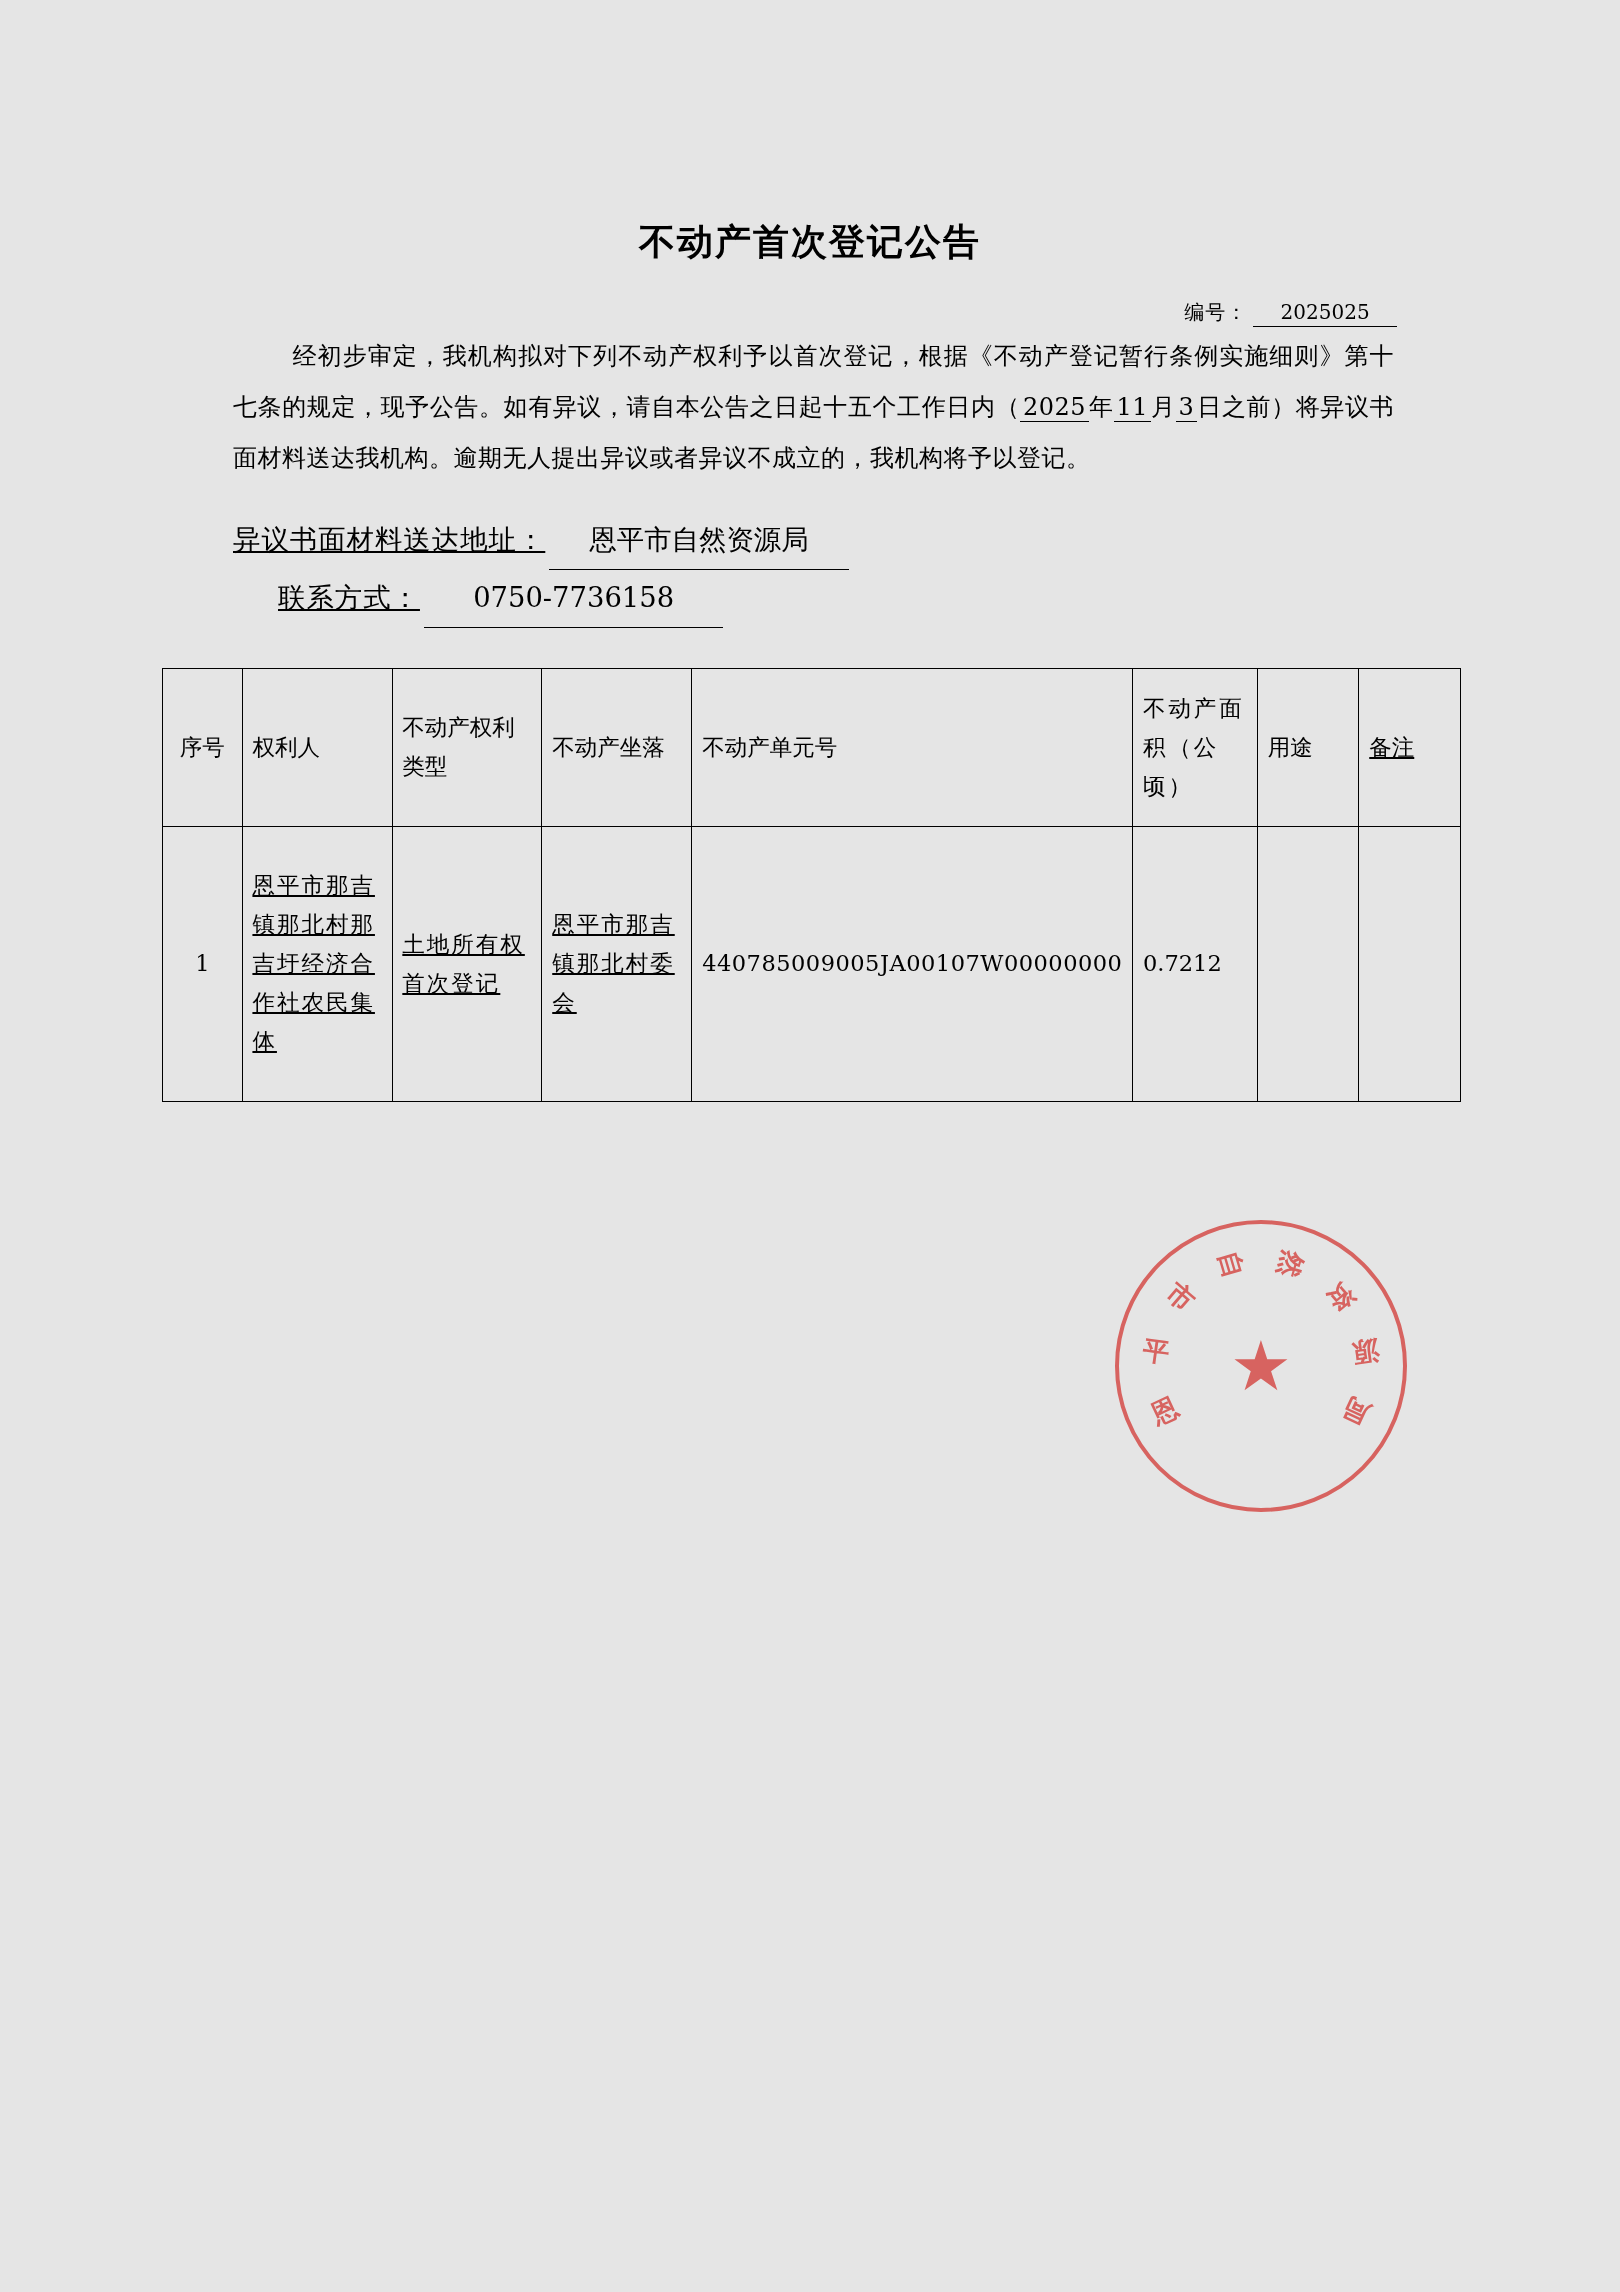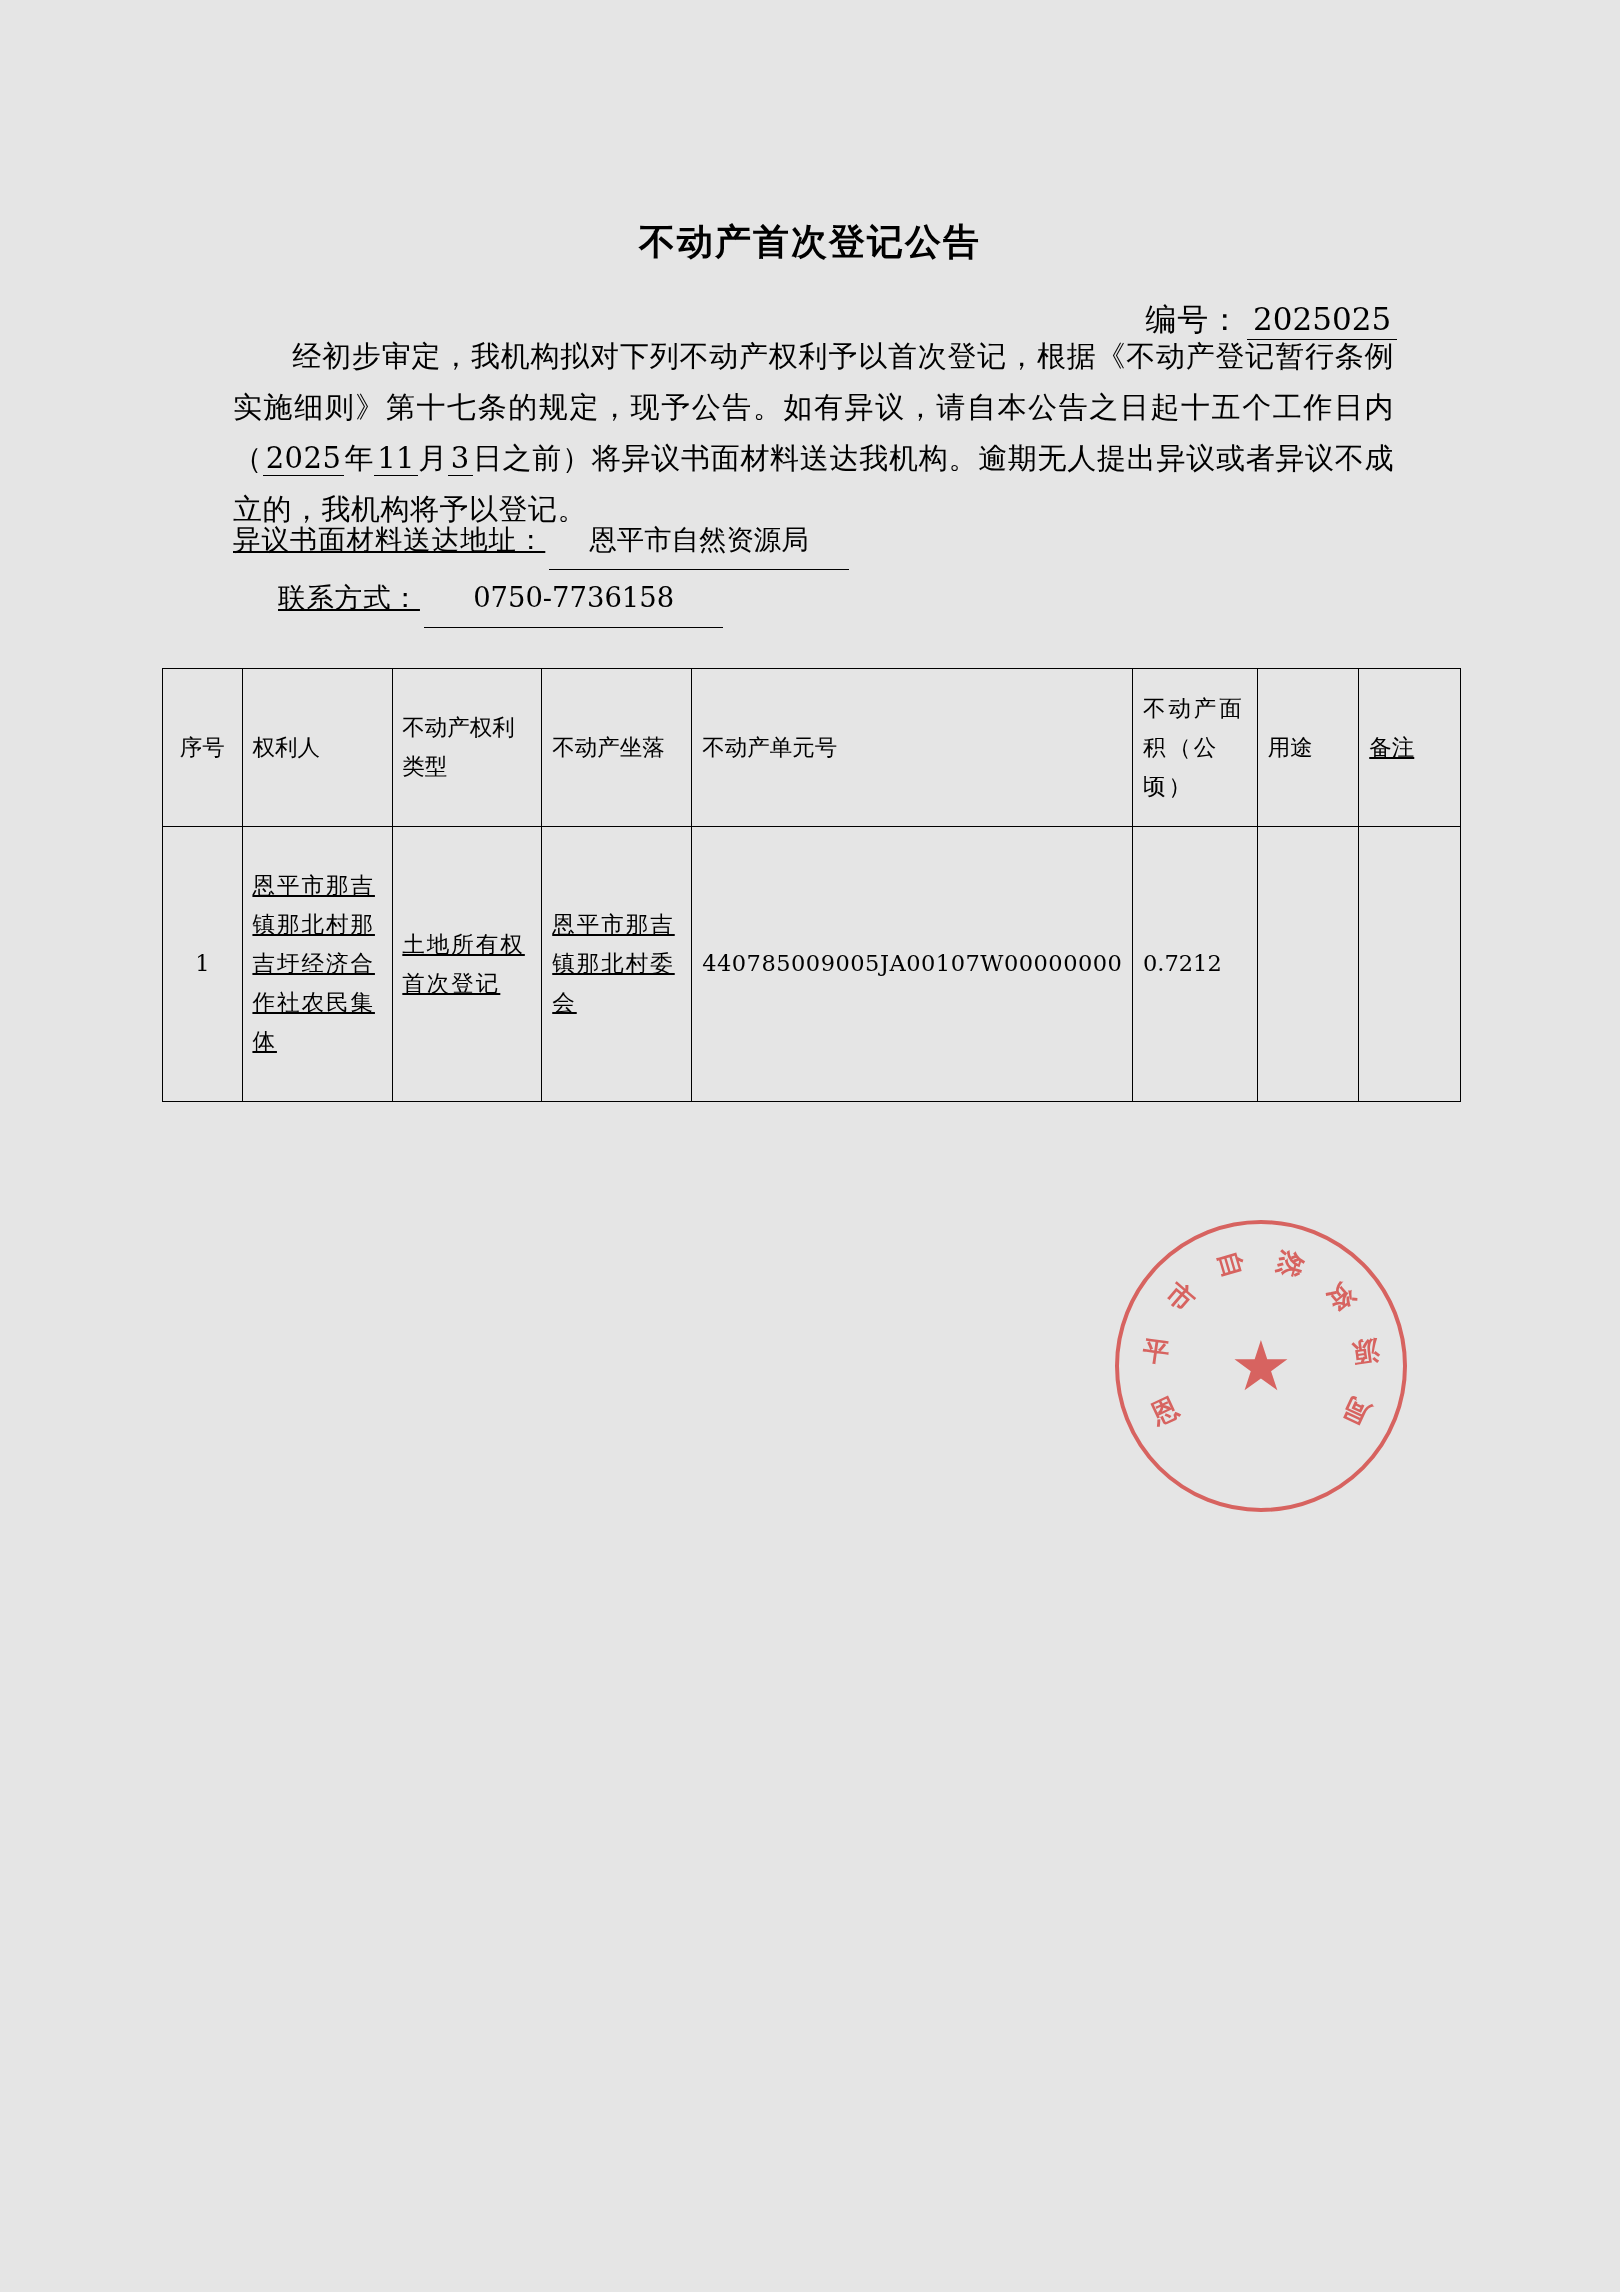--- a/index.html
+++ b/index.html
@@ -30,38 +30,38 @@
     text-align: center;
     font-size: 36px;
     font-weight: bold;
     letter-spacing: 2px;
     font-family: "DejaVu Serif", "Liberation Serif", serif;
   }
   .number-line {
     position: absolute;
     right: 223px;
     top: 299px;
-    font-size: 31px;
+    font-size: 20px;
     white-space: nowrap;
   }
   .number-line .label { letter-spacing: 1px; }
   .number-line .value {
     display: inline-block;
     min-width: 132px;
     text-align: center;
     border-bottom: 1.5px solid #000;
     padding: 0 5.9px 2px 5.9px;
     margin-left: 5.9px;
   }
   .body-text {
     position: absolute;
     left: 233px;
     top: 331px;
     width: 1161px;
-    font-size: 29px;
+    font-size: 24px;
     line-height: 51px;
     text-align: justify;
     letter-spacing: 0.5px;
   }
   .indent { display: inline-block; width: 59px; }
   .ul {
     border-bottom: 1.5px solid #000;
     padding: 0 2.9px;
   }
   .addr-block {

